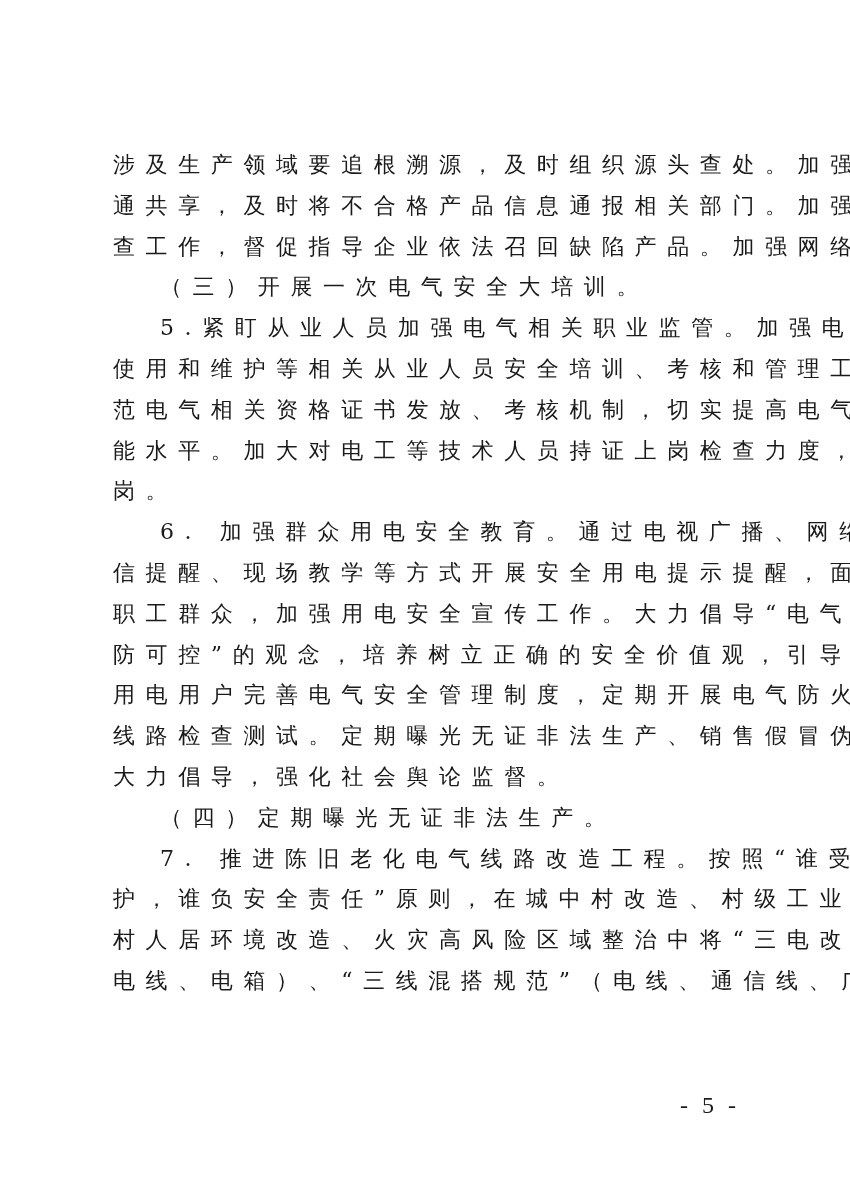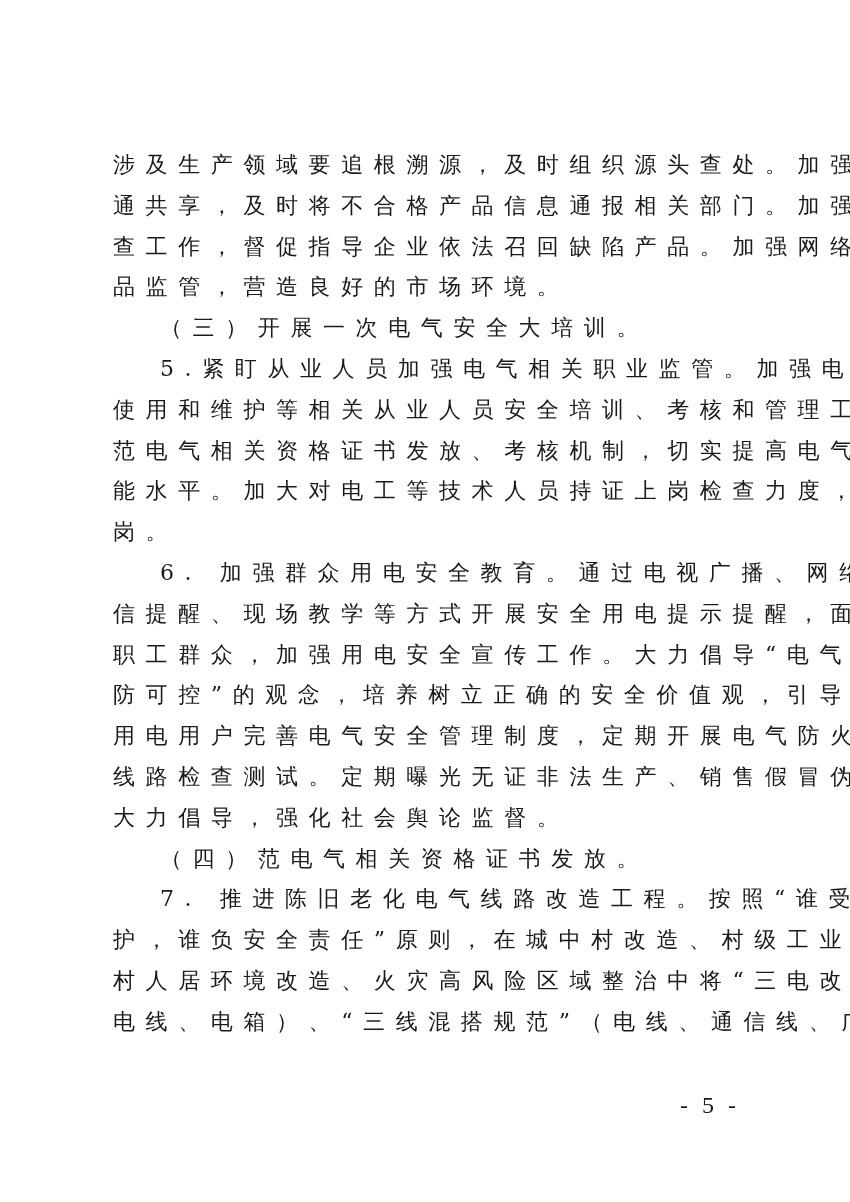--- a/index.html
+++ b/index.html
@@ -27,39 +27,38 @@
 </style>
 </head>
 <body>
 
 <div class="page">
   <div class="body-text">
 
     <span class="line">涉及生产领域要追根溯源，及时组织源头查处。加强监管信息互</span>
     <span class="line">通共享，及时将不合格产品信息通报相关部门。加强产品缺陷调</span>
     <span class="line">查工作，督促指导企业依法召回缺陷产品。加强网络销售电器产</span>
-    <span class="line">品监管，营造良好的市场环境。</span>
 
     <span class="line indent">（三）开展一次电气安全大培训。</span>
 
     <span class="line indent">5.紧盯从业人员加强电气相关职业监管。加强电气设备管理、</span>
     <span class="line">使用和维护等相关从业人员安全培训、考核和管理工作。健全规</span>
     <span class="line">范电气相关资格证书发放、考核机制，切实提高电气从业人员技</span>
     <span class="line">能水平。加大对电工等技术人员持证上岗检查力度，做到持证上</span>
     <span class="line">岗。</span>
 
     <span class="line indent">6. 加强群众用电安全教育。通过电视广播、网络传播、短</span>
     <span class="line">信提醒、现场教学等方式开展安全用电提示提醒，面向基层班组、</span>
     <span class="line">职工群众，加强用电安全宣传工作。大力倡导“电气火灾事故可</span>
     <span class="line">防可控”的观念，培养树立正确的安全价值观，引导社会单位、</span>
     <span class="line">用电用户完善电气安全管理制度，定期开展电气防火检查和电气</span>
     <span class="line">线路检查测试。定期曝光无证非法生产、销售假冒伪劣电器产品</span>
     <span class="line">大力倡导，强化社会舆论监督。</span>
 
-    <span class="line indent">（四）范电气相关资格证书发放。</span>
+    <span class="line indent">（四）定期曝光无证非法生产。</span>
 
     <span class="line indent">7. 推进陈旧老化电气线路改造工程。按照“谁受益，谁保</span>
     <span class="line">护，谁负安全责任”原则，在城中村改造、村级工业园改造、农</span>
     <span class="line">村人居环境改造、火灾高风险区域整治中将“三电改造”（电表、</span>
     <span class="line">电线、电箱）、“三线混搭规范”（电线、通信线、广播电视线）和</span>
   </div>
   <div class="page-number">- 5 -</div>
 </div>
 
 </body></html>

